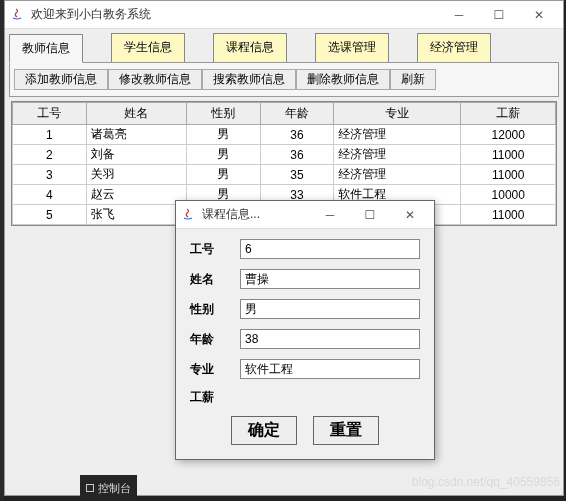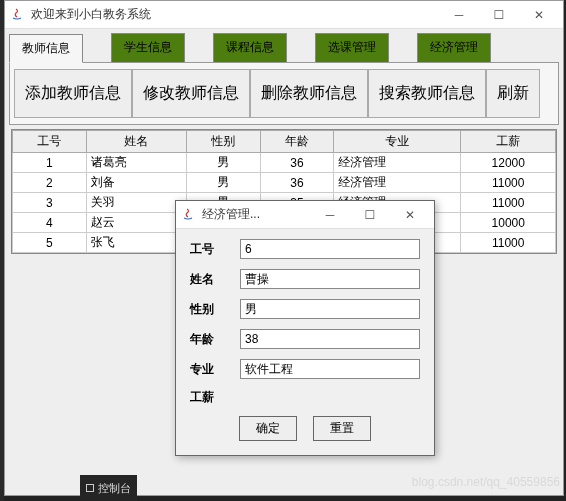--- a/index.html
+++ b/index.html
@@ -9,40 +9,40 @@
 .main-window { left: 4px; top: 0; width: 560px; height: 496px; background: #fff; }
 .titlebar { height: 28px; background: #fff; border-bottom: 1px solid #e0e0e0; display: flex; align-items: center; padding: 0 4px; }
 .titlebar .java-icon { width: 16px; height: 16px; margin-right: 6px; display: inline-flex; align-items: center; justify-content: center; }
 .titlebar .title { flex: 1; font-size: 12px; color: #333; }
 .titlebar .win-controls { display: flex; }
 .titlebar .win-btn { width: 40px; height: 26px; display: flex; align-items: center; justify-content: center; color: #555; cursor: pointer; }
 
 .main-body { background: #eeeeee; height: calc(100% - 28px); padding: 4px; }
 
 .tabs-row { display: flex; border-bottom: 1px solid #999; background: #eeeeee; gap: 28px; }
-.tab { padding: 5px 12px; border: 1px solid #888; border-bottom: none; background: #4d7c0f; margin-right: 0; cursor: pointer; font-size: 12px; position: relative; }
+.tab { padding: 5px 12px; border: 1px solid #888; border-bottom: none; background: #fef9c3; margin-right: 0; cursor: pointer; font-size: 12px; position: relative; }
 .tab.active { background: #f6f6f6; top: 1px; border-bottom: 1px solid #f6f6f6; }
 
 .toolbar { display: flex; padding: 6px 4px; gap: 0; background: #f6f6f6; border: 1px solid #999; border-top: none; }
-.tool-btn { padding: 13px 10px; border: 1px solid #aaa; background: #eeeeee; cursor: pointer; font-size: 16px; }
+.tool-btn { padding: 1px 10px; border: 1px solid #aaa; background: #eeeeee; cursor: pointer; font-size: 12px; }
 
 .table-wrap { margin: 4px 2px; border: 1px solid #888; background: #fff; }
 table { width: 100%; border-collapse: collapse; font-size: 12px; }
 th { background: #eeeeee; border: 1px solid #aaa; padding: 2px 4px; font-weight: normal; text-align: center; }
 td { border: 1px solid #ccc; padding: 1px 4px; text-align: center; }
 td.left { text-align: left; }
 
 .dialog { left: 175px; top: 200px; width: 260px; background: #f0f0f0; border: 1px solid #666; box-shadow: 2px 2px 8px rgba(0,0,0,0.3); }
 .dialog .titlebar { background: #fff; }
 .dialog-body { padding: 10px 14px; }
 .form-row { display: flex; align-items: center; margin-bottom: 10px; }
 .form-row label { width: 50px; font-weight: bold; font-size: 12px; }
 .form-row input { flex: 1; border: 1px solid #888; padding: 2px 4px; font-size: 12px; height: 20px; background: #fff; }
 .dialog-buttons { display: flex; justify-content: center; gap: 16px; margin-top: 8px; margin-bottom: 4px; }
-.dlg-btn { padding: 3px 16px; border: 1px solid #666; background: #eeeeee; font-weight: normal; font-size: 12px; cursor: pointer; }
+.dlg-btn { padding: 3px 16px; border: 1px solid #666; background: #eeeeee; font-weight: bold; font-size: 16px; cursor: pointer; }
 
 .watermark { position: absolute; right: 6px; bottom: 12px; color: rgba(200,200,200,0.55); font-size: 12px; pointer-events: none; }
 .strip { position: absolute; left: 0; top: 0; width: 4px; height: 100%; background: #2a2a2a; }
 .taskbtn { position: absolute; left: 80px; bottom: 0; height: 26px; background: #252525; color: #ddd; font-size: 11px; padding: 8px 6px; display: flex; align-items: center; }
 .taskbtn .sq { display:inline-block; width:8px; height:8px; border:1px solid #ccc; margin-right:4px; }
 </style>
 </head>
 <body>
 
 <div class="strip"></div>
@@ -68,22 +68,22 @@
         <div class="tab active">教师信息</div>
         <div class="tab">学生信息</div>
         <div class="tab">课程信息</div>
         <div class="tab">选课管理</div>
         <div class="tab">经济管理</div>
       </div>
 
     <div class="toolbar">
       <button class="tool-btn">添加教师信息</button>
       <button class="tool-btn">修改教师信息</button>
+      <button class="tool-btn">搜索教师信息</button>
       <button class="tool-btn">删除教师信息</button>
-      <button class="tool-btn">搜索教师信息</button>
       <button class="tool-btn">刷新</button>
     </div>
 
     <div class="table-wrap">
       <table>
         <thead>
             <tr>
               <th>工号</th>
               <th>姓名</th>
               <th>性别</th>
@@ -140,21 +140,21 @@
 </div>
 
 <div class="window dialog">
   <div class="titlebar">
     <span class="java-icon">
       <svg width="14" height="14" viewBox="0 0 14 14">
           <path d="M6 1 Q9 3 6 5 Q4 7 7 9" stroke="#c33" fill="none" stroke-width="1.2"></path>
           <path d="M3 10 Q7 12 11 10" stroke="#36c" fill="none" stroke-width="1.2"></path>
         </svg>
     </span>
-    <span class="title">经济管理...</span>
+    <span class="title">课程信息...</span>
     <div class="win-controls">
       <div class="win-btn">─</div>
       <div class="win-btn">☐</div>
       <div class="win-btn">✕</div>
     </div>
   </div>
   <div class="dialog-body">
     <div class="form-row">
         <label>工号</label>
         <input value="6" style="">

